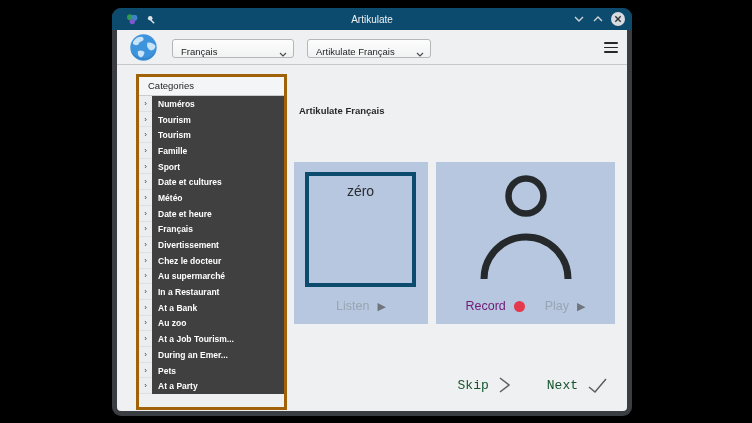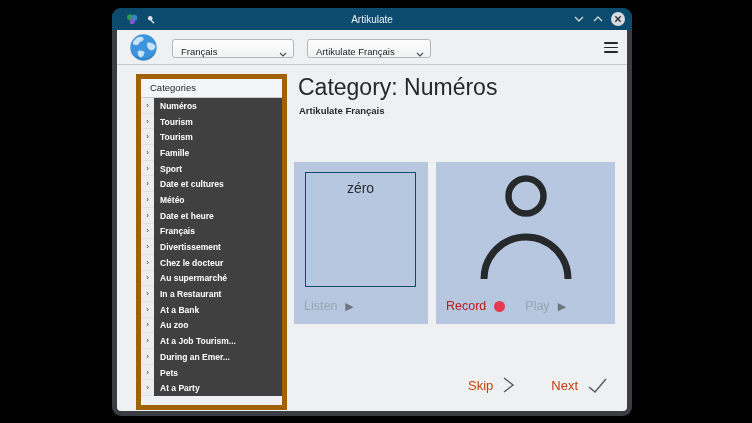--- a/index.html
+++ b/index.html
@@ -34,53 +34,53 @@
            font-size:9.5px; color:#232629; padding:0 6px 0 8px; }
   .combo .cval { flex:1; white-space:nowrap; overflow:hidden; }
   .combo-1 { left:55px; width:122px; }
   .combo-2 { left:190px; width:124px; }
   .hamburger { position:absolute; right:9px; top:12px; width:14px; height:11px;
                display:flex; flex-direction:column; justify-content:space-between; cursor:pointer; }
   .hamburger span { display:block; height:1.8px; background:#24282b; border-radius:1px; }
 
   
   .panel { position:absolute; left:19px; top:44px; width:151px; height:336px;
-           background:#eff0f1; border:5px solid #a16207; }
+           background:#eff0f1; border:3px solid #a16207; }
   .panel-header { height:19px; line-height:18px; background:#f4f5f6;
                   border-bottom:1px solid #c9cbcd; font-size:9.5px; color:#232629;
                   padding-left:9px; }
   .cat-list { display:flex; flex-direction:column; height:298px; }
   .cat-row { flex:1; display:flex; align-items:stretch; cursor:pointer; }
   .cat-gut { width:13px; background:#ecedee; border-bottom:1px solid rgba(0,0,0,.05);
              display:flex; align-items:center; justify-content:center;
              font-size:8px; color:#3e4246; }
   .cat-lbl { flex:1; background:#404040; color:#ffffff; font-size:8.5px; font-weight:bold;
              display:flex; align-items:center; padding-left:6px;
              white-space:nowrap; overflow:hidden; }
 
   
   .heading { position:absolute; left:181px; top:44px; font-size:23px; color:#26292c; }
   .subtitle { position:absolute; left:182px; top:75px; font-size:9.5px; font-weight:bold; color:#26292c; }
 
   .card { position:absolute; top:132px; height:162px; background:#b6c7df; }
   .card-phrase { left:177px; width:134px; }
   .card-record { left:319px; width:179px; }
   .phrase-box { position:absolute; left:11px; top:10px; width:111px; height:115px;
-                border:1px solid #0c4a6e; }
+                border:4px solid #0c4a6e; }
   .phrase-text { margin-top:7px; text-align:center; font-size:14px; color:#2a2d30; }
   .card-btnrow { position:absolute; left:0; bottom:11px; width:100%;
-                 display:flex; align-items:center; gap:8px;margin-left:10px; }
+                 display:flex; align-items:center; justify-content:center; gap:8px; }
   .disabled-lbl { font-size:12.5px; color:#98a5b2; }
   .tri { font-size:11px; color:#6f767b; line-height:1; }
-  .record-lbl { font-size:12.5px; color:#b91c1c; }
+  .record-lbl { font-size:12.5px; color:#701a75; }
   .rec-dot { width:11px; height:11px; border-radius:50%; background:#e5394e; margin-right:12px; }
   .person { position:absolute; left:50%; top:13px; transform:translateX(-50%); }
 
   .skipnext { position:absolute; right:19px; bottom:17px; display:flex; align-items:center; }
-  .sn-lbl { font-size:13px; color:#c2410c; cursor:pointer; }
+  .sn-lbl { font-size:13px; color:#14532d; cursor:pointer;font-family:Liberation Mono, monospace; }
   .sn-ico { margin-left:9px; display:flex; align-items:center; }
   .sn-gap { width:36px; }
 </style>
 </head>
 <body>
 
 <div class="stage">
   <div class="window">
 
     <div class="titlebar">
@@ -233,21 +233,20 @@
               <span class="cat-gut">›</span>
               <span class="cat-lbl">Pets</span>
             </div>
           <div class="cat-row">
               <span class="cat-gut">›</span>
               <span class="cat-lbl">At a Party</span>
             </div>
         </div>
       </div>
 
-      <div class="heading">Category: Numéros</div>
       <div class="subtitle">Artikulate Français</div>
 
       <div class="card card-phrase">
         <div class="phrase-box">
           <div class="phrase-text">zéro</div>
         </div>
         <div class="card-btnrow">
           <span class="disabled-lbl">Listen</span>
           <span class="tri">▶</span>
         </div>

